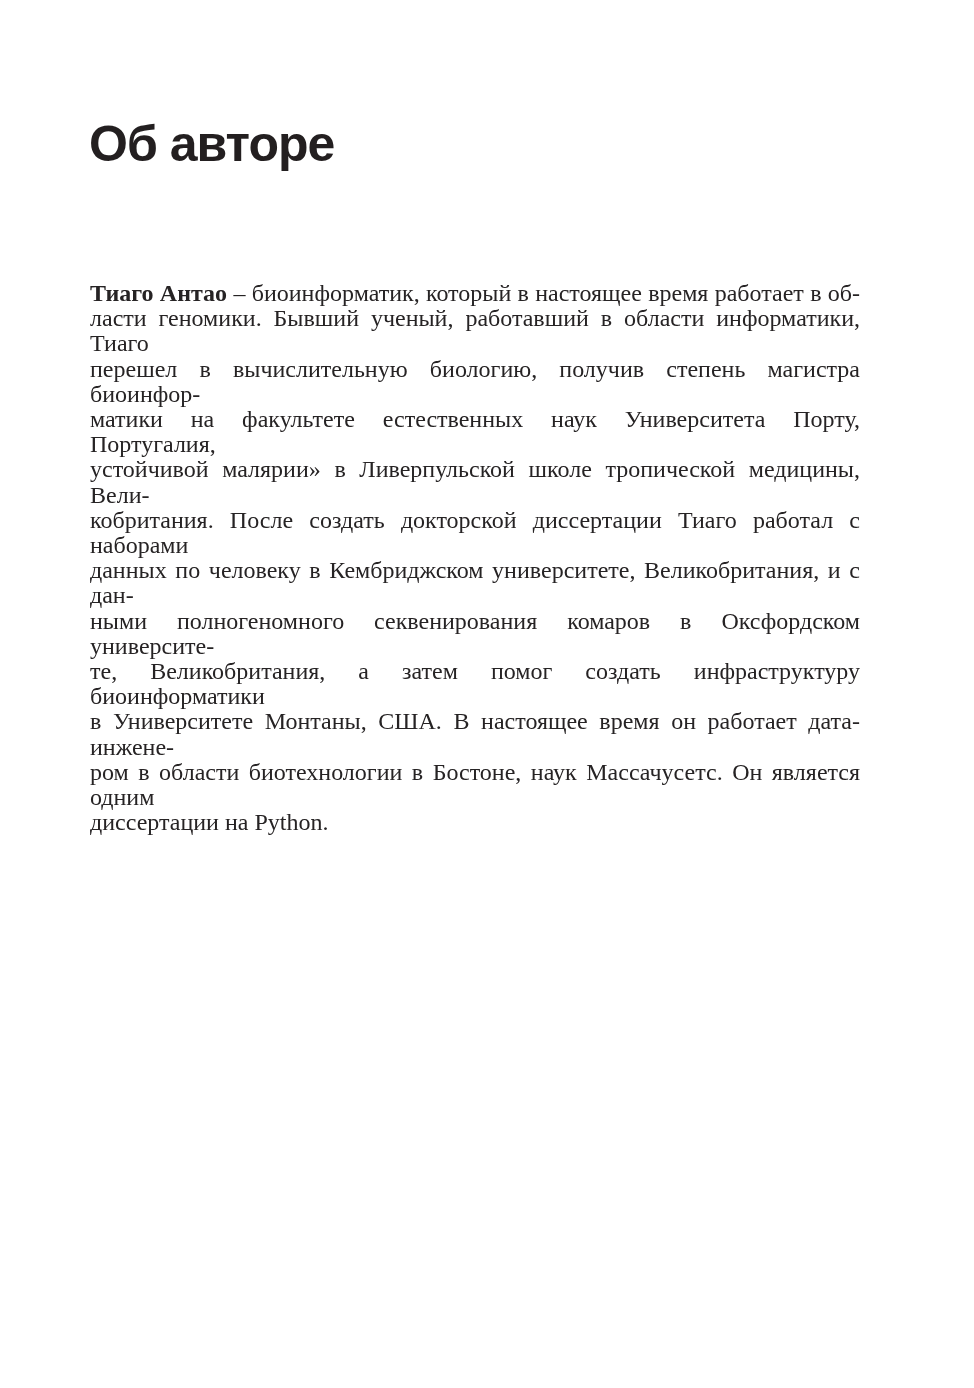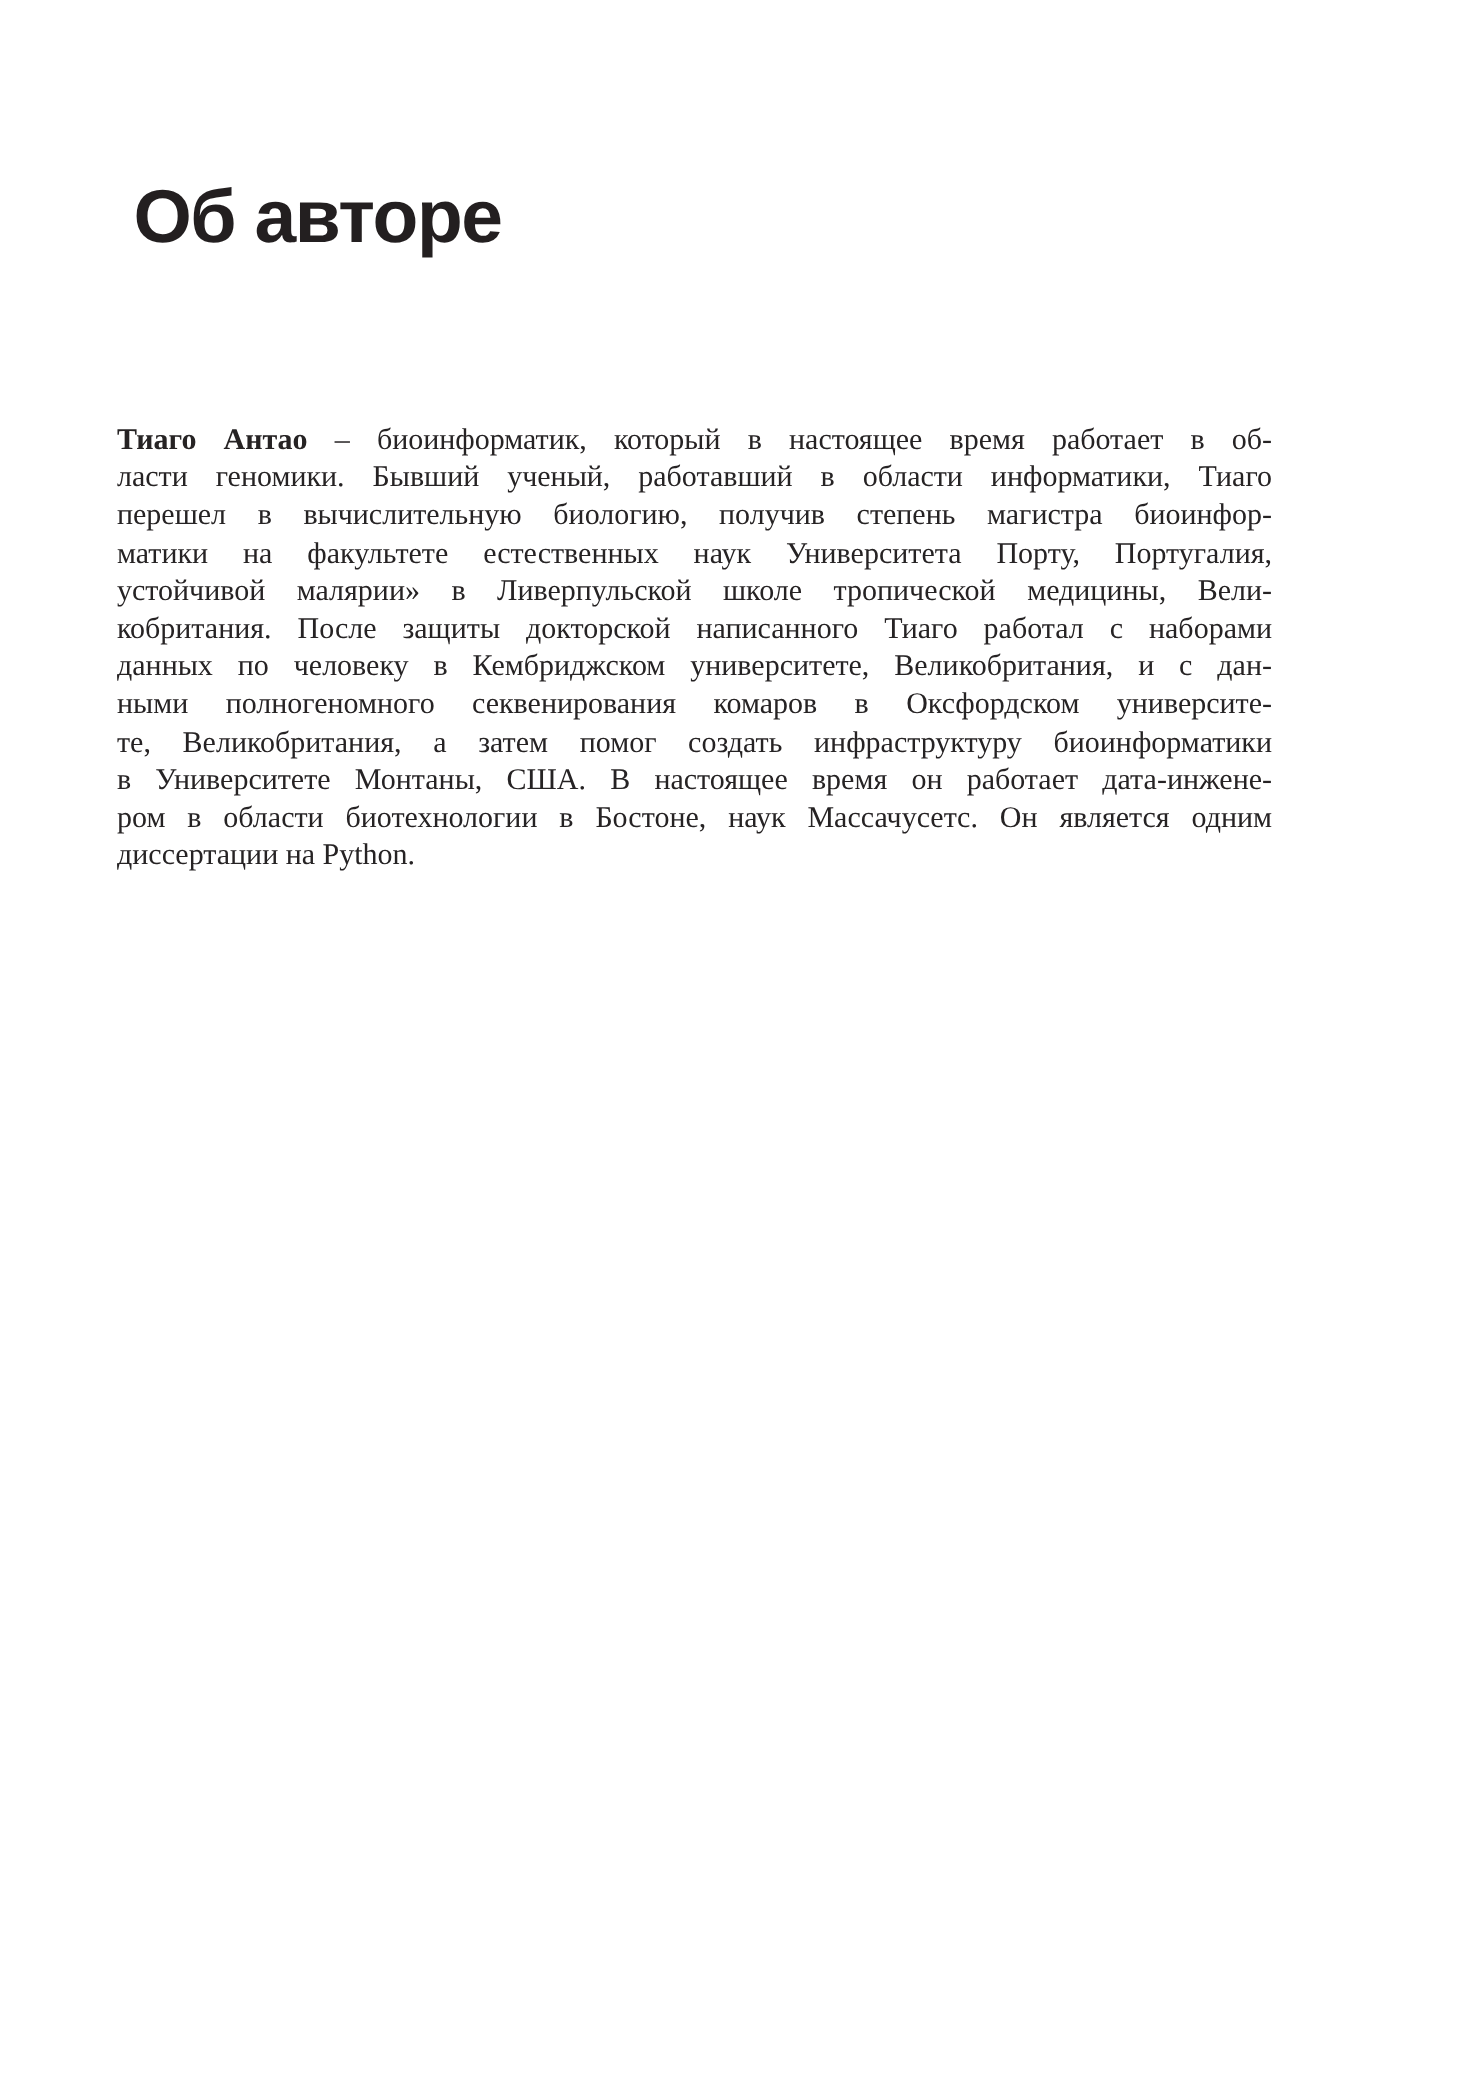--- a/index.html
+++ b/index.html
@@ -21,25 +21,25 @@
     margin: 0;
     font-family: "Liberation Sans", "DejaVu Sans", sans-serif;
     font-weight: 700;
     font-size: 50px;
     line-height: 1;
     letter-spacing: -1px;
     color: #231f20;
   }
   .paragraph {
     position: absolute;
-    left: 78px;
+    left: 90px;
     top: 281px;
     width: 770px;
     font-family: "Liberation Serif", "DejaVu Serif", serif;
-    font-size: 20px;
+    font-size: 24px;
     line-height: 25.2px;
     color: #262324;
   }
   .line {
     text-align: justify;
     text-align-last: justify;
     white-space: normal;
   }
   .line.last {
     text-align-last: left;
@@ -54,21 +54,21 @@
 <div class="page">
 
   <h1 class="title">Об авторе</h1>
 
   <div class="paragraph">
     <div class="line"><b>Тиаго Антао</b><span> – биоинформатик, который в настоящее время работает в об-</span></div>
     <div class="line">ласти геномики. Бывший ученый, работавший в области информатики, Тиаго</div>
     <div class="line">перешел в вычислительную биологию, получив степень магистра биоинфор-</div>
     <div class="line">матики на факультете естественных наук Университета Порту, Португалия,</div>
     <div class="line">устойчивой малярии» в Ливерпульской школе тропической медицины, Вели-</div>
-    <div class="line">кобритания. После защиты докторской написанного Тиаго работал с наборами</div>
+    <div class="line">кобритания. После создать докторской диссертации Тиаго работал с наборами</div>
     <div class="line">данных по человеку в Кембриджском университете, Великобритания, и с дан-</div>
     <div class="line">ными полногеномного секвенирования комаров в Оксфордском университе-</div>
     <div class="line">те, Великобритания, а затем помог создать инфраструктуру биоинформатики</div>
     <div class="line">в Университете Монтаны, США. В настоящее время он работает дата-инжене-</div>
     <div class="line">ром в области биотехнологии в Бостоне, наук Массачусетс. Он является одним</div>
     <div class="line last">диссертации на Python.</div>
   </div>
 
 </div>
 

